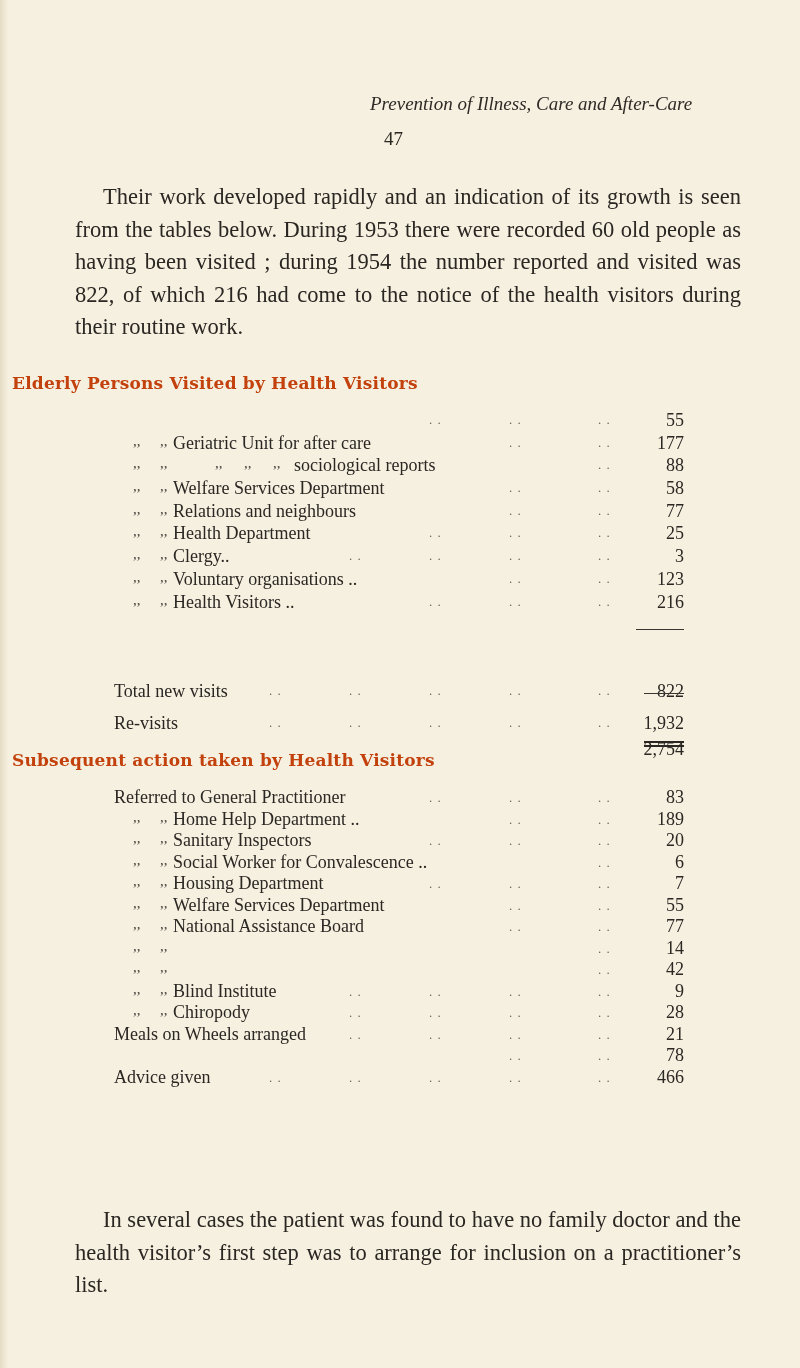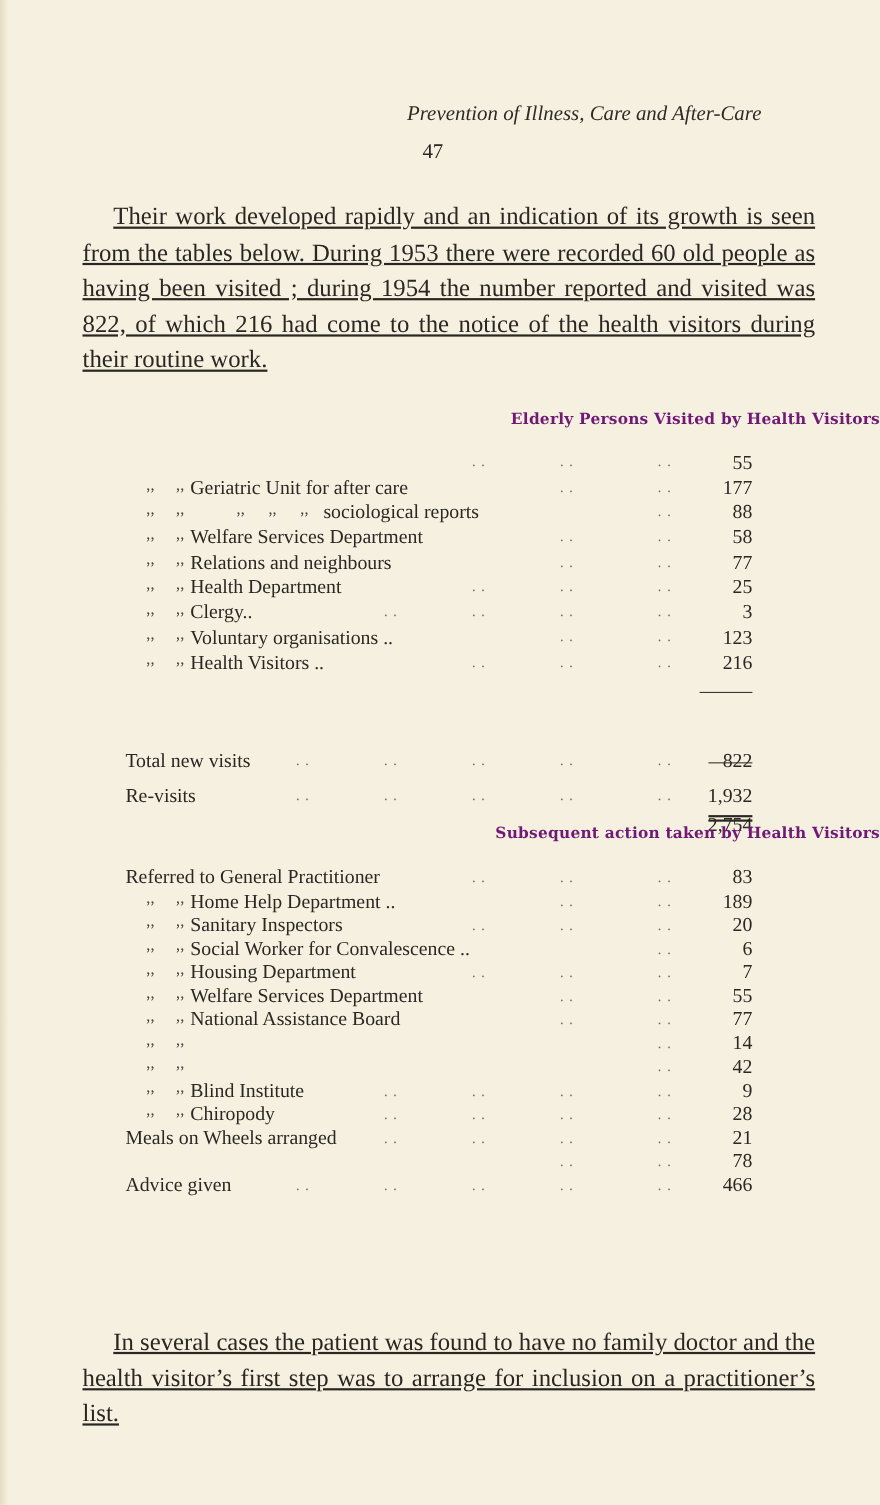--- a/index.html
+++ b/index.html
@@ -42,31 +42,30 @@
       font-size: 22.5px;
       line-height: 32.5px;
       text-align: justify;
       color: #2a2622;
     }
     .para.intro { top: 181px; }
     .para.outro { top: 1204px; }
     .para p {
       margin: 0;
       text-indent: 28px;
-      text-decoration: underline;
     }
     .table-title {
       position: absolute;
       left: 0; right: 0;
-      text-align: right;
+      text-align: left;
       font-family: "DejaVu Serif", serif;
       font-weight: bold;
-      font-size: 14px;
+      font-size: 17px;
       letter-spacing: 0.2px;
-      color: #701a75;
+      color: #c2410c;
     }
     .table-title.t1 { top: 373px; left: 12px; }
     .table-title.t2 { top: 750px; left: 12px; }
 
     .tbl {
       position: absolute;
       left: 114px;
       width: 570px;
       font-size: 18px;
       color: #2b2723;

